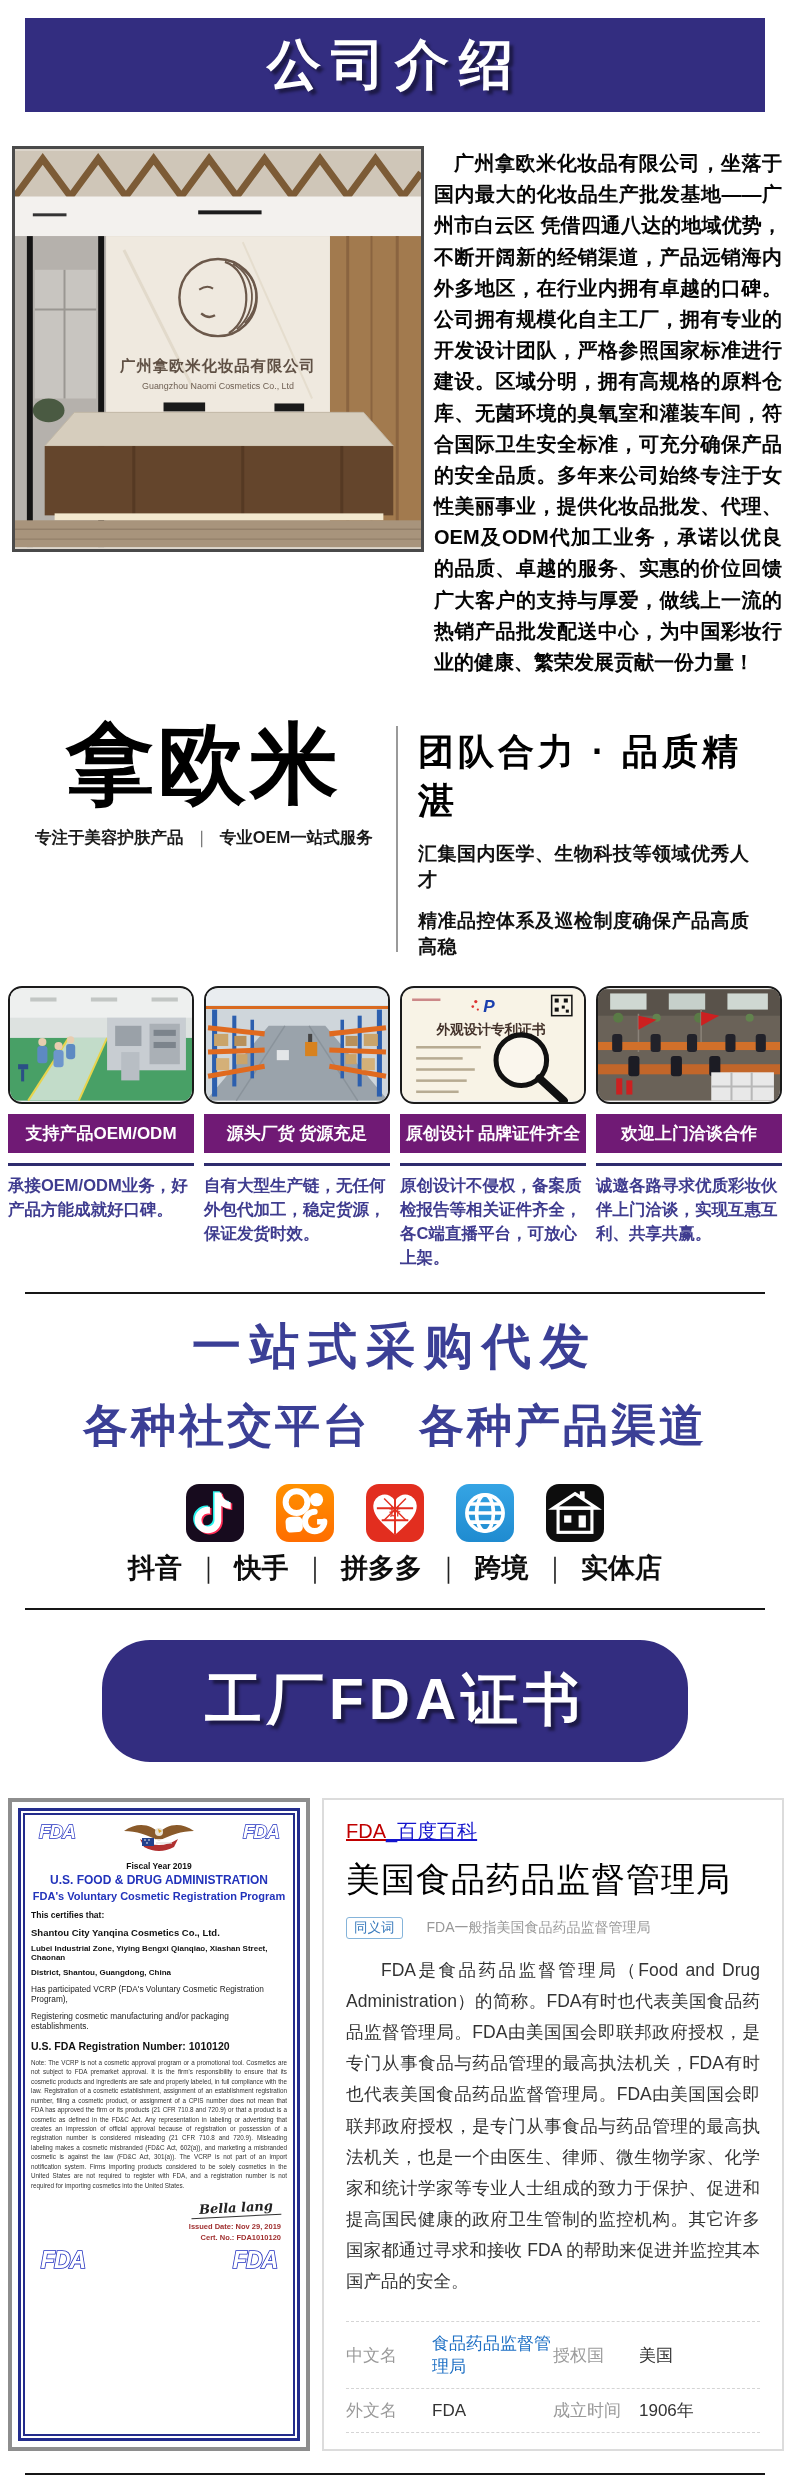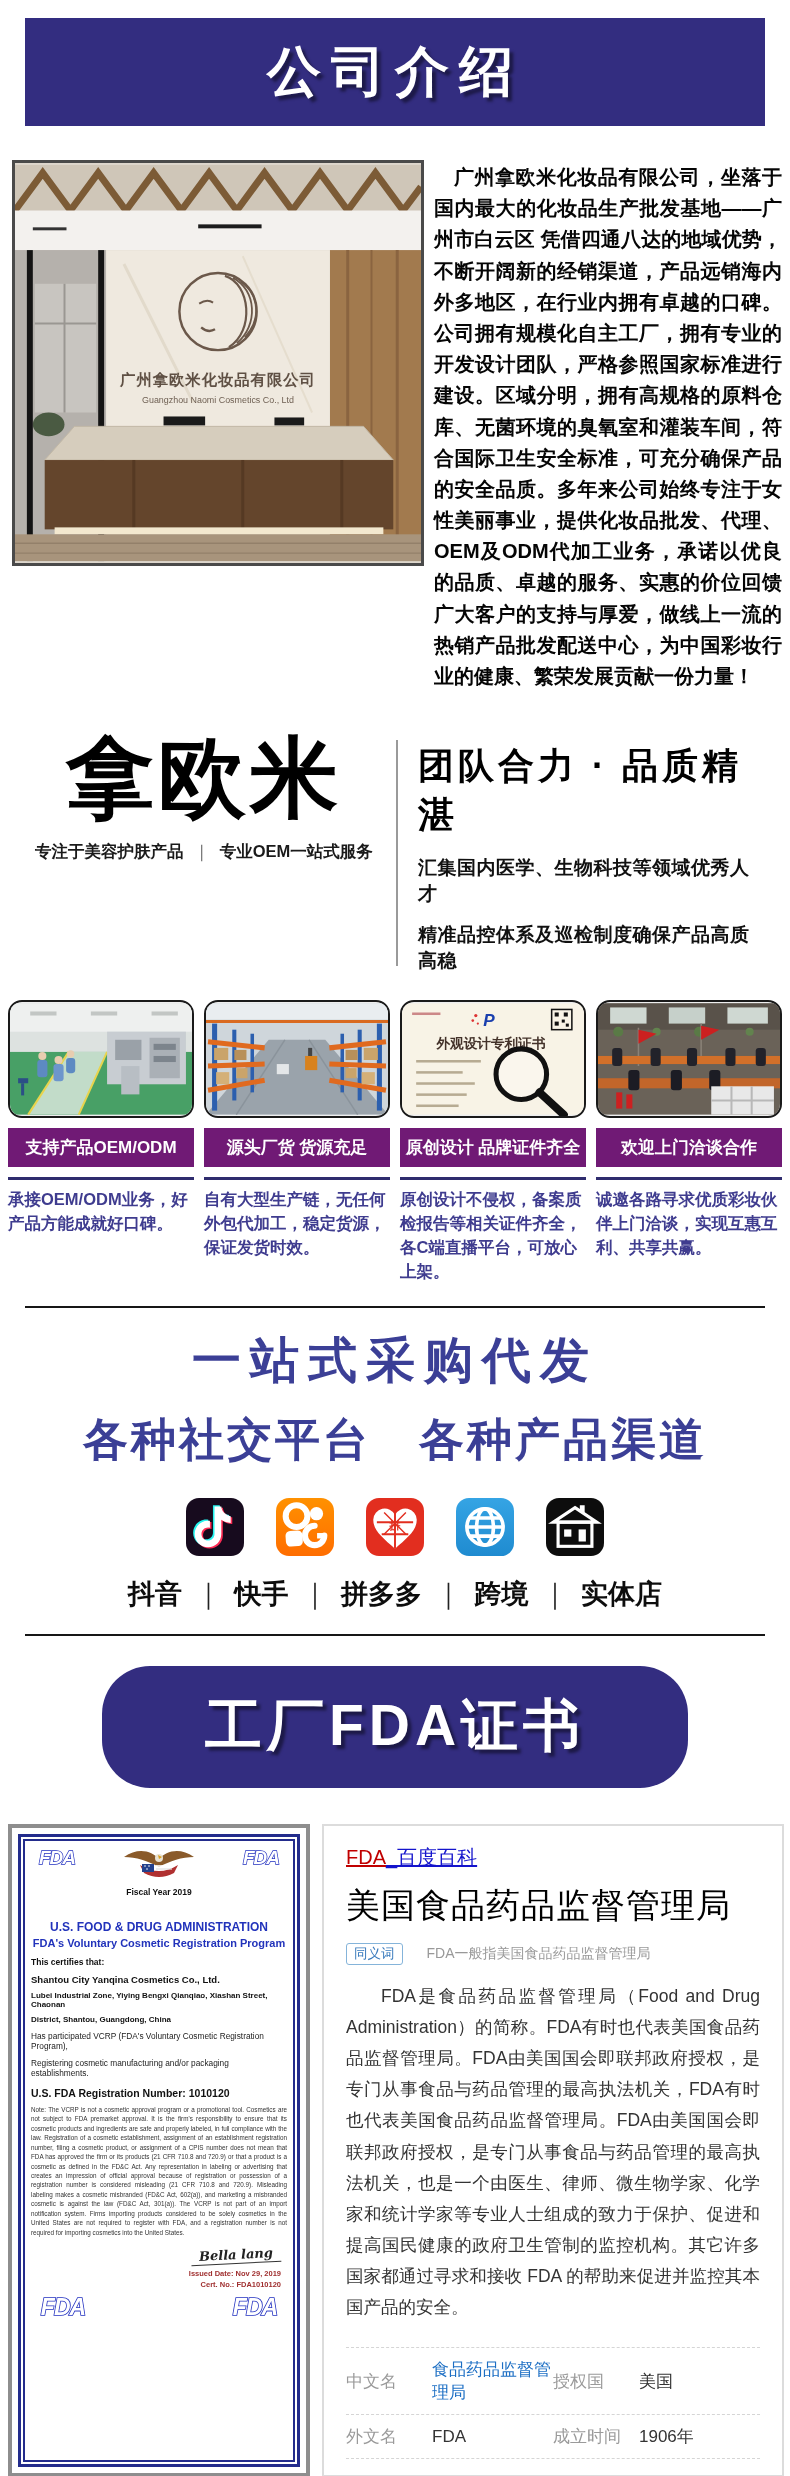--- a/index.html
+++ b/index.html
@@ -1,20 +1,20 @@
 <!DOCTYPE html>
 <html><head>
 <meta charset="utf-8">
 <style>
   * { margin:0; padding:0; box-sizing:border-box; }
   body { background:#fff; font-family:"Liberation Sans","DejaVu Sans",sans-serif; }
   .page { width:790px; background:#fff; overflow:hidden; }
 
   
-  .top-banner { margin:18px 25px 0; height:108px; background:#332d80; display:flex; align-items:center; justify-content:center; }
+  .top-banner { margin:18px 25px 0; height:94px; background:#332d80; display:flex; align-items:center; justify-content:center; }
   .top-banner span { color:#fff; font-size:54px; font-weight:bold; letter-spacing:10px; text-shadow:4px 4px 3px rgba(0,0,0,.45); }
 
   
   .company { margin:34px 8px 0 12px; display:flex; gap:10px; }
   .photo-wrap { width:412px; height:406px; border:3px solid #4a4a4a; flex:none; background:#ddd6cc; }
   .photo-wrap svg { display:block; width:100%; height:100%; }
   .intro { flex:1; font-size:20px; line-height:1.56; color:#050505; font-weight:600; text-align:justify; text-indent:1em; padding-top:2px; }
 
   
   .brand { margin:40px 28px 0; display:flex; align-items:stretch; }
@@ -42,34 +42,34 @@
   .onestop-t1 { color:#3b3f96; font-size:49px; font-weight:900; letter-spacing:9px; margin-top:20px; }
   .onestop-t2 { color:#3b3f96; font-size:45px; font-weight:900; letter-spacing:3px; margin-top:16px; }
   .platform-icons { margin-top:28px; display:flex; justify-content:center; align-items:center; gap:32px; }
   .app-icon { width:58px; height:58px; border-radius:13px; overflow:hidden; }
   .app-icon svg { display:block; width:100%; height:100%; }
   .ic-douyin { background:#170b1e; }
   .ic-kuaishou { background:linear-gradient(180deg,#ff9100,#ff6d00); }
   .ic-pdd { background:#e22e1f; }
   .ic-globe { background:linear-gradient(180deg,#35a4e4,#1f8bd0); }
   .ic-store { background:#0d0d0d; }
-  .platform-names { margin-top:20px; display:flex; justify-content:center; align-items:center; font-size:27px; font-weight:700; color:#0d0d0d; }
+  .platform-names { margin-top:8px; display:flex; justify-content:center; align-items:center; font-size:27px; font-weight:700; color:#0d0d0d; }
   .platform-names .psep { margin:0 13px; font-weight:300; color:#222; }
 
   
   .fda-banner { margin:30px auto 0; width:586px; height:122px; background:#332d80; border-radius:48px; display:flex; align-items:center; justify-content:center; }
   .fda-banner span { color:#fff; font-size:57px; font-weight:bold; letter-spacing:5px; text-shadow:4px 4px 3px rgba(0,0,0,.45); }
 
   .fda-row { margin:36px 6px 0 8px; display:flex; gap:12px; align-items:stretch; }
   .fda-cert { width:302px; flex:none; border:4px solid #8e8e8e; background:#fff; padding:6px; }
   .fda-frame { border:3px solid #232c8c; box-shadow:inset 0 0 0 2px #fff, inset 0 0 0 4px #232c8c; padding:10px 10px 8px; height:100%; }
   .fda-top { display:flex; justify-content:space-between; align-items:flex-start; }
   .fda-logo svg { display:block; }
   .fda-fiscal { text-align:center; font-size:8.5px; font-weight:bold; color:#111; margin-top:2px; }
-  .fda-org { text-align:center; font-size:12px; font-weight:bold; color:#2233bb; margin-top:23px; }
+  .fda-org { text-align:center; font-size:12px; font-weight:bold; color:#2233bb; margin-top:2px; }
   .fda-program { text-align:center; font-size:11px; font-weight:bold; color:#2233bb; margin-top:3px; }
   .fda-line { font-size:8.5px; font-weight:bold; color:#111; margin-top:8px; }
   .fda-company { font-size:9.5px; font-weight:bold; color:#111; margin-top:7px; }
   .fda-addr { font-size:8px; font-weight:bold; color:#111; margin-top:6px; }
   .fda-part { font-size:8.3px; color:#222; margin-top:7px; }
   .fda-regnum { font-size:10.5px; font-weight:bold; color:#111; margin-top:9px; }
   .fda-note { font-size:6.3px; line-height:1.5; color:#333; text-align:justify; margin-top:6px; }
   .fda-sign-block { text-align:right; margin-top:8px; padding-right:6px; }
   .fda-signature { font-family:"DejaVu Serif",serif; font-style:italic; font-weight:bold; font-size:13px; color:#222; display:inline-block; transform:rotate(-3deg); border-bottom:1px solid #333; padding:0 8px 1px; }
   .fda-issued { font-size:7.5px; color:#a03030; font-weight:bold; margin-top:5px; }

